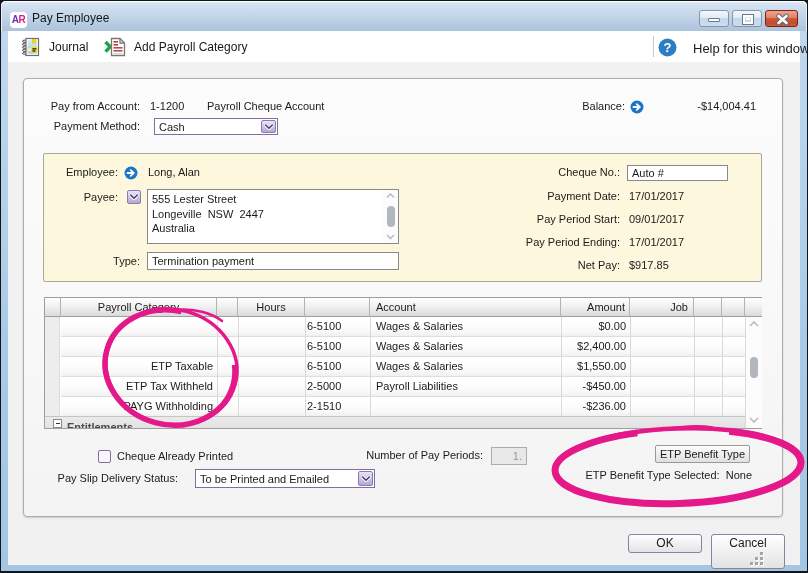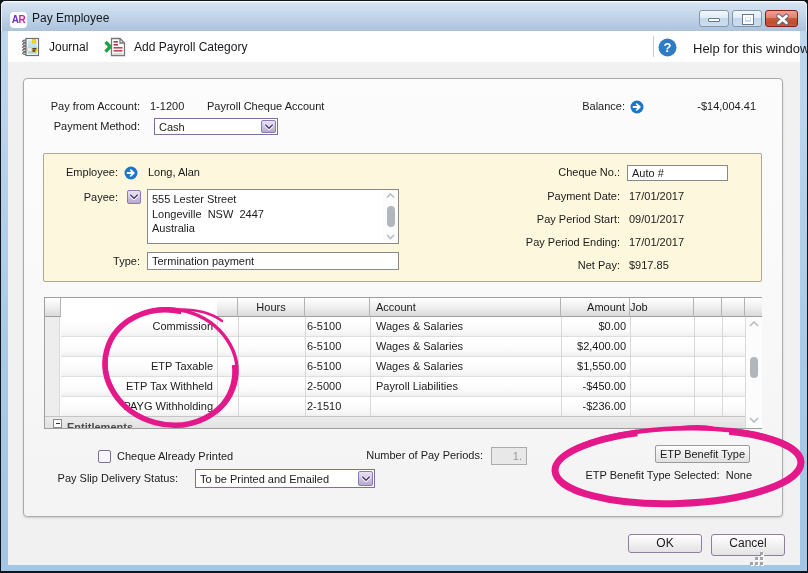--- a/index.html
+++ b/index.html
@@ -203,33 +203,33 @@
 <div class="abs lbl r" style="left:520px;top:213px;width:100px">Pay Period Start:</div>
 <div class="abs lbl" style="left:629px;top:213px">09/01/2017</div>
 <div class="abs lbl r" style="left:510px;top:236px;width:110px">Pay Period Ending:</div>
 <div class="abs lbl" style="left:629px;top:236px">17/01/2017</div>
 <div class="abs lbl r" style="left:520px;top:259px;width:100px">Net Pay:</div>
 <div class="abs lbl" style="left:629px;top:259px">$917.85</div>
 
 <div class="abs" id="grid">
 
   <div class="hcell" style="left:0;width:16px"></div>
+  <div class="hcell" style="left:16px;width:156px;text-align:center">Payroll Category</div>
   <div class="hcell" style="left:172px;width:21px"></div>
   <div class="hcell" style="left:193px;width:67px;text-align:center">Hours</div>
   <div class="hcell" style="left:260px;width:65px"></div>
   <div class="hcell" style="left:325px;width:191px;padding-left:6px">Account</div>
   <div class="hcell" style="left:516px;width:69px;text-align:right;padding-right:4px">Amount</div>
-  <div class="hcell" style="left:585px;width:64px;padding-right:5px">Job</div>
+  <div class="hcell" style="left:585px;width:64px;text-align:right;padding-right:5px">Job</div>
   <div class="hcell" style="left:649px;width:28px"></div>
   <div class="hcell" style="left:677px;width:23px"></div>
   <div class="hcell" style="left:700px;width:17px;border-right:none"></div>
   <div id="gutter"></div>
 
   <div class="grow" style="left:16px;top:19px;width:684px">
-    <div class="gcell r" style="left:0;width:152px">Commission</div>
     <div class="gcell" style="left:246px">6-5100</div>
     <div class="gcell" style="left:309px;padding-left:6px">Wages &amp; Salaries</div>
     <div class="gcell r" style="left:484px;width:81px">$0.00</div>
   </div>
   <div class="grow" style="left:16px;top:39px;width:684px">
     <div class="gcell" style="left:246px">6-5100</div>
     <div class="gcell" style="left:309px;padding-left:6px">Wages &amp; Salaries</div>
     <div class="gcell r" style="left:484px;width:81px">$2,400.00</div>
   </div>
   <div class="grow" style="left:16px;top:59px;width:684px">
@@ -289,21 +289,21 @@
         <path d="M1.2 1.5 L4.5 4.8 L7.8 1.5" stroke="#4a3b78" stroke-width="1.6" fill="none" stroke-linecap="round" stroke-linejoin="round"></path>
       </svg>
     </span>
 </div>
 <div class="abs lbl r" style="left:343px;top:449px;width:140px">Number of Pay Periods:</div>
 <div class="abs" id="numfield">1.</div>
 <div class="abs" id="etpbtn">ETP Benefit Type</div>
 <div class="abs lbl r" style="left:500px;top:469px;width:252px">ETP Benefit Type Selected:&nbsp; None</div>
 
 <div class="abs btn" style="left:628px;top:534px;width:74px;height:19px;line-height:17px">OK</div>
-<div class="abs btn" style="left:711px;top:534px;width:74px;height:22px;line-height:17px">Cancel</div>
+<div class="abs btn" style="left:711px;top:534px;width:74px;height:35px;line-height:17px">Cancel</div>
 
 <div class="grip" style="left:760px;top:552px"></div>
 <div class="grip" style="left:760px;top:557px"></div>
 <div class="grip" style="left:760px;top:562px"></div>
 <div class="grip" style="left:755px;top:557px"></div>
 <div class="grip" style="left:755px;top:562px"></div>
 <div class="grip" style="left:750px;top:562px"></div>
 
 <svg class="abs" style="left:0;top:0;pointer-events:none" width="808" height="573" viewBox="0 0 808 573">
   <ellipse cx="171.5" cy="367" rx="66" ry="57.5" fill="none" stroke="#e5188a" stroke-width="3.4" transform="rotate(15 171.5 367)"></ellipse>

